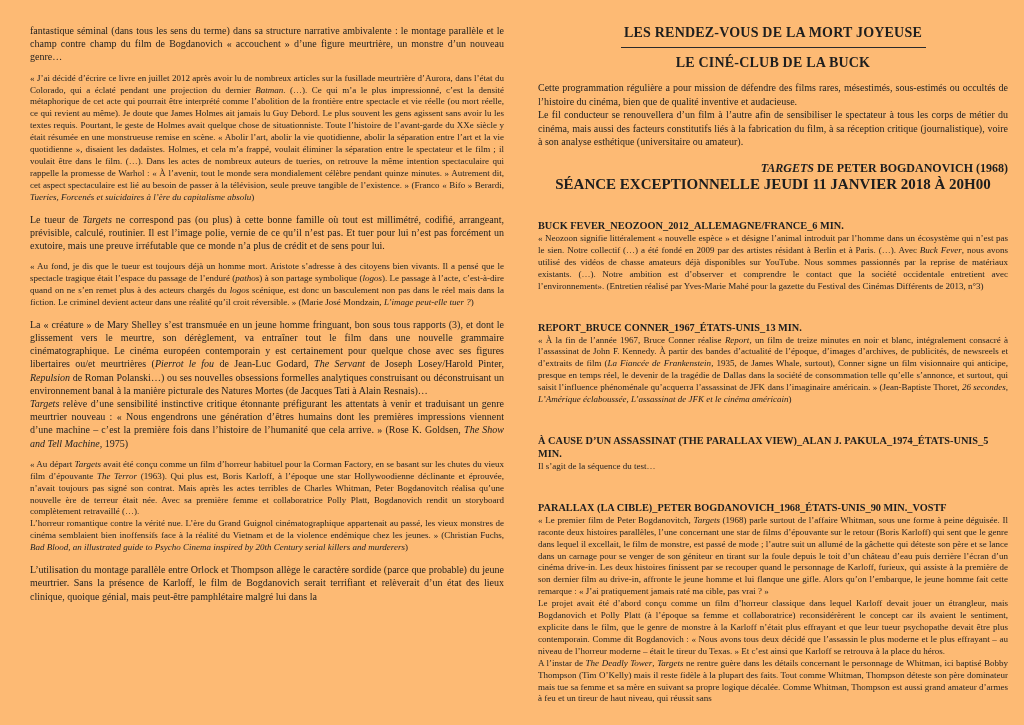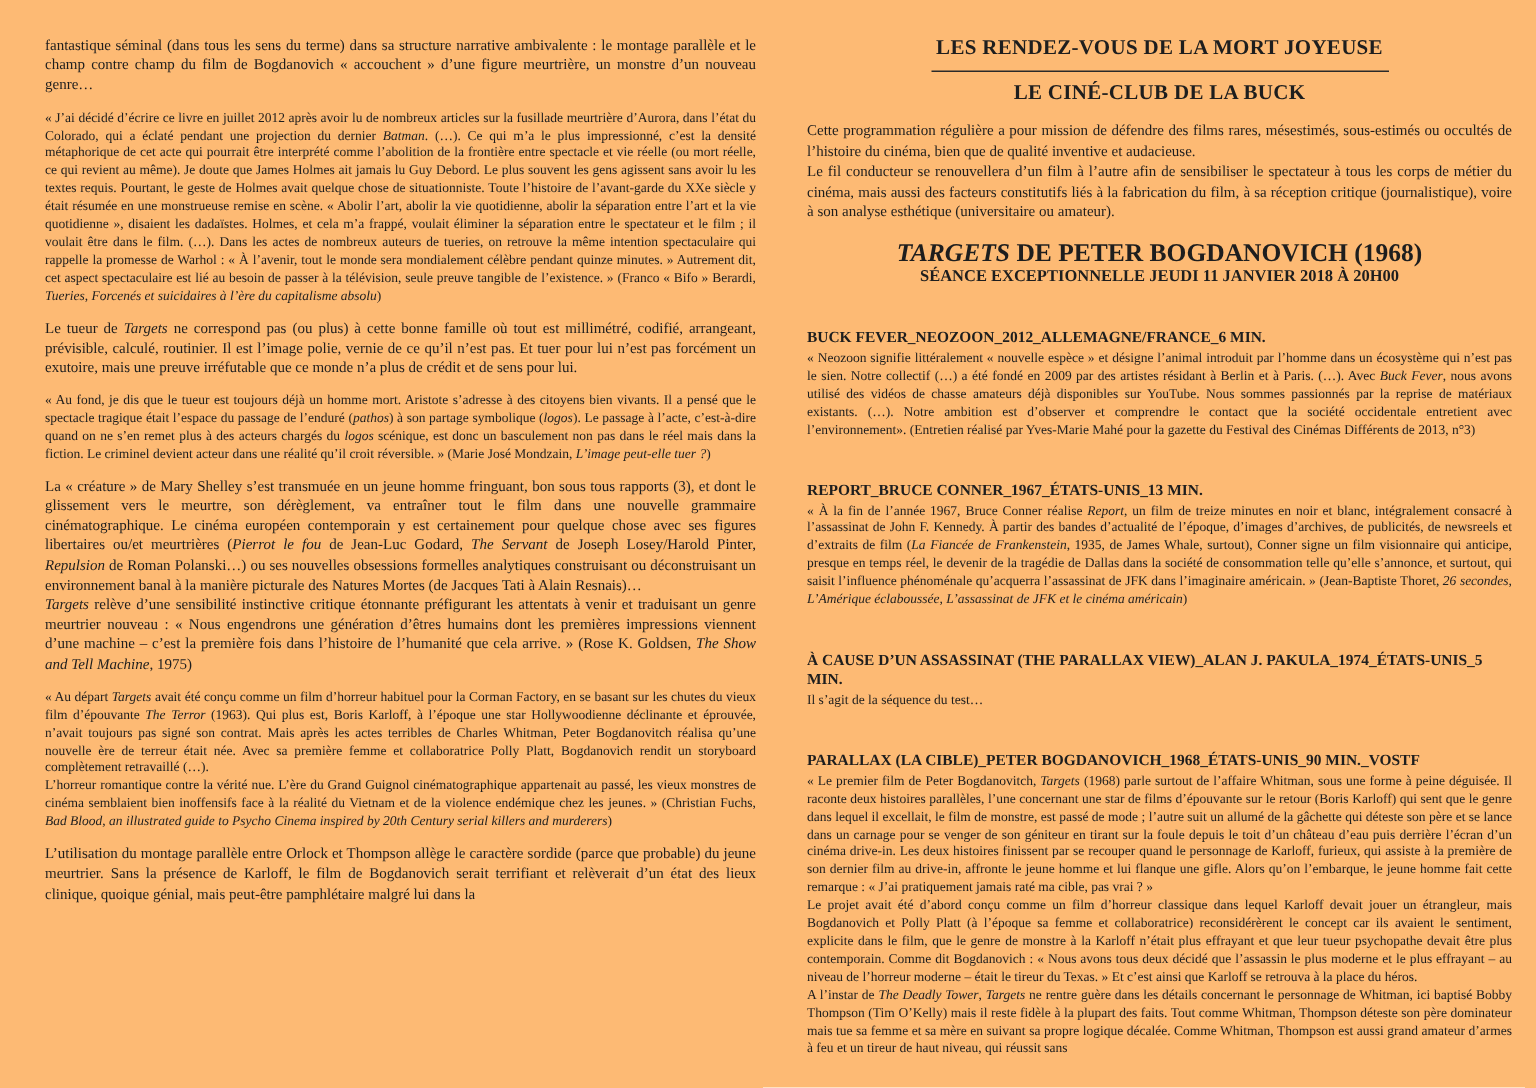--- a/index.html
+++ b/index.html
@@ -24,26 +24,26 @@
     margin: 0; text-align: center; font-weight: bold;
     font-size: 14px; line-height: 17px; letter-spacing: 0.2px;
   }
   .title-rule {
     width: 305px; height: 0; margin: 6px auto 6px auto;
     border-top: 1px solid #2a2a2a;
   }
   .intro { margin-top: 10px; font-size: 10px; line-height: 13.6px; }
 
   .event-title {
-    margin: 12px 0 0 0; text-align: center; font-weight: bold;
-    font-size: 17px; line-height: 15px;
+    margin: 12px 0 0 0; text-align: right; font-weight: bold;
+    font-size: 12px; line-height: 15px;
   }
   .event-session {
     margin: 1px 0 12px 0; text-align: center; font-weight: bold;
-    font-size: 11px; line-height: 14px;
+    font-size: 15px; line-height: 14px;
   }
 
   .entry { margin-bottom: 10px; margin-top: 28px; }
   .entry-heading {
     margin: 0 0 1px 0; font-weight: bold;
     font-size: 10.3px; line-height: 13px; text-align: left;
   }
   .entry-body { margin: 0; font-size: 9px; line-height: 11.9px; }
 
   i { font-style: italic; }

